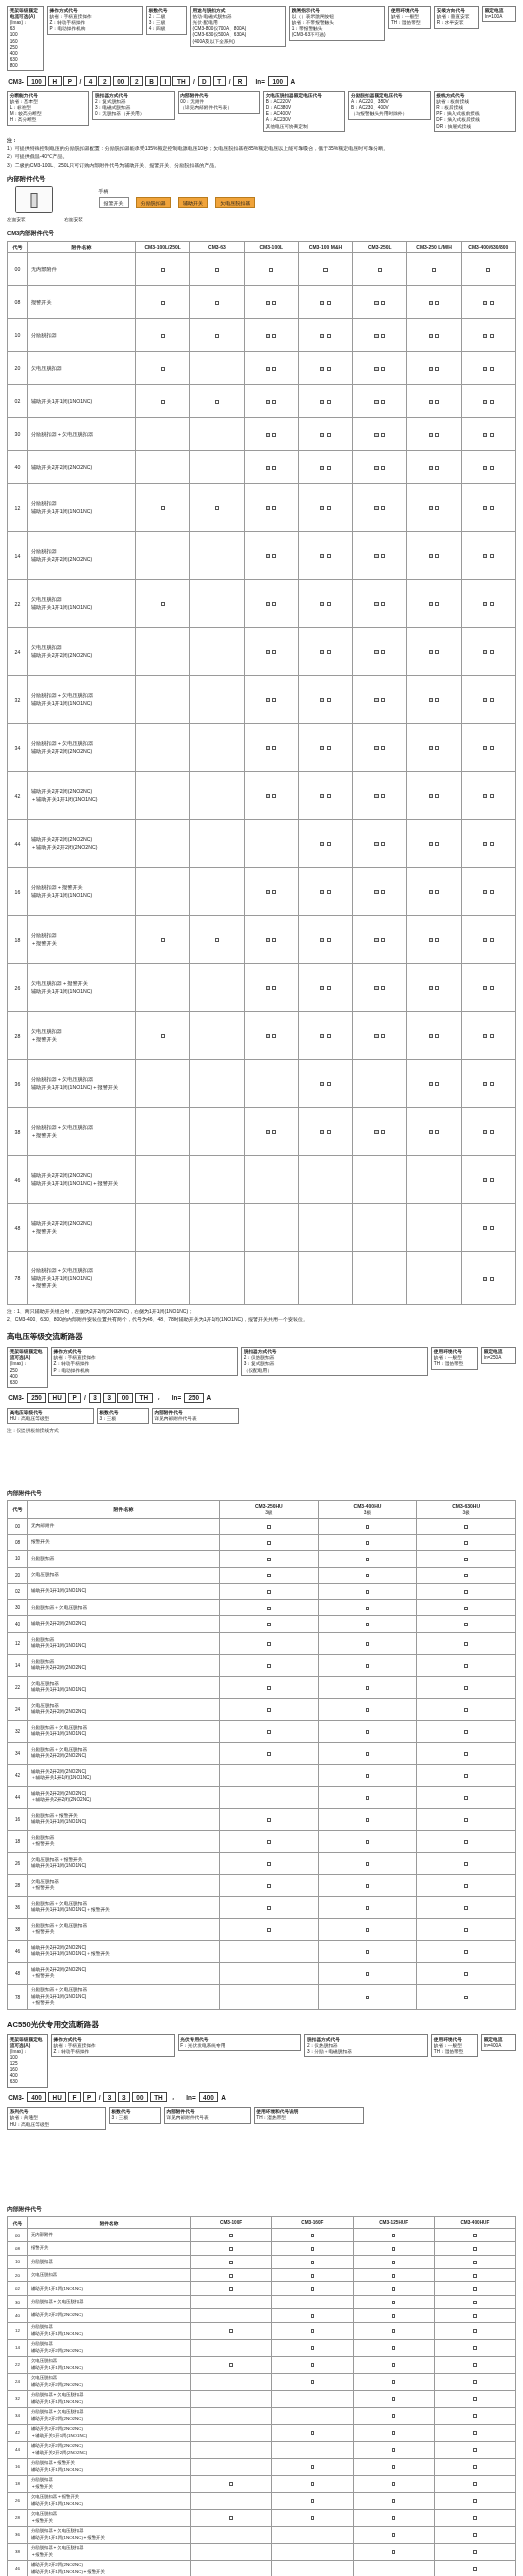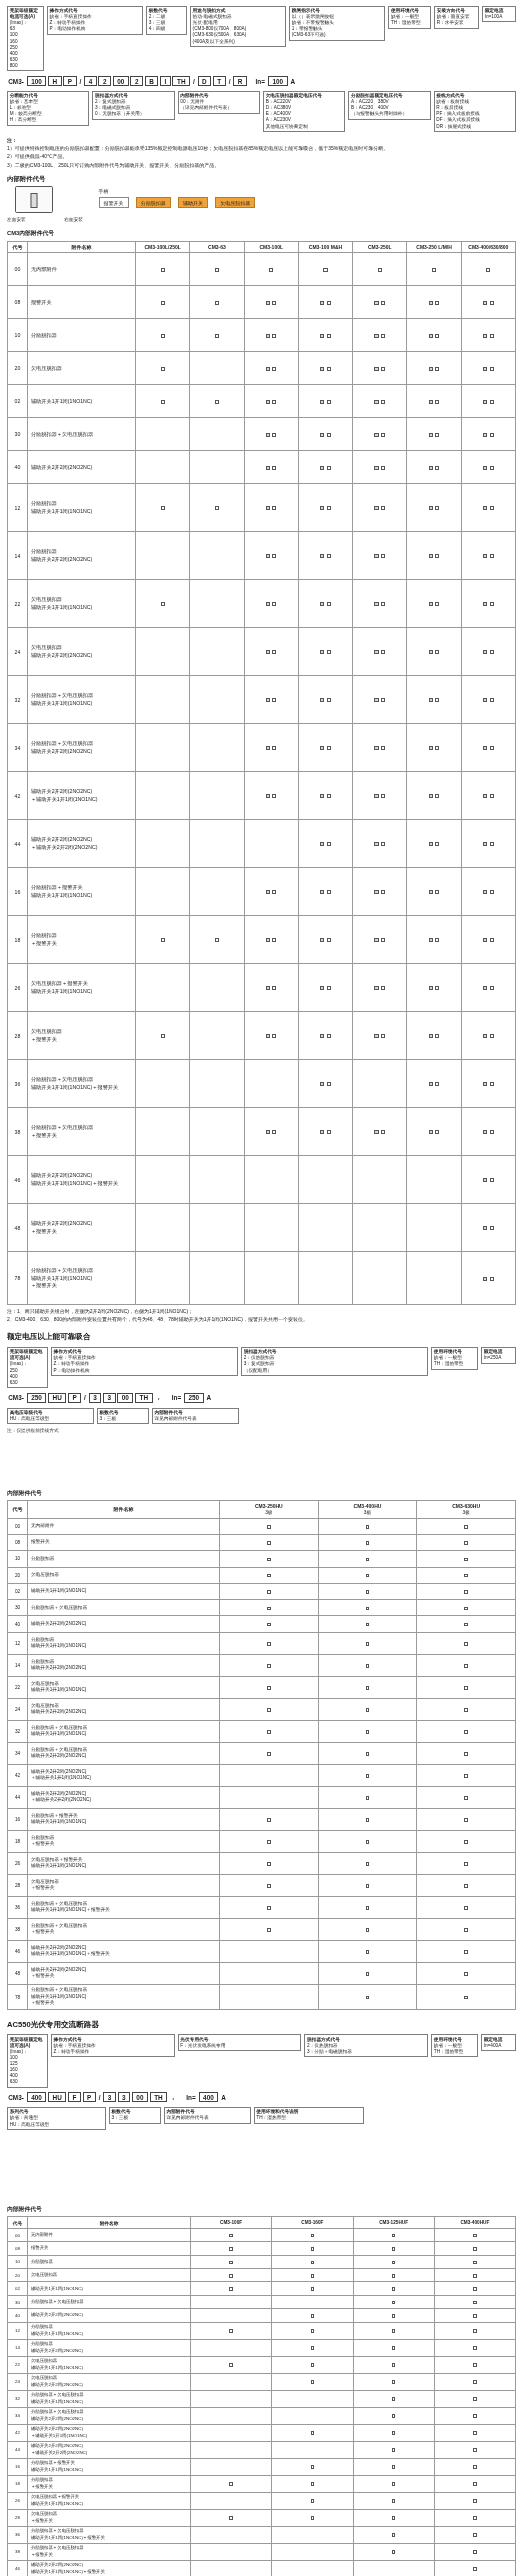--- a/index.html
+++ b/index.html
@@ -587,21 +587,21 @@
             <td class="mark"><span class="sq alt"></span><span class="sq"></span></td>
           </tr>
         </tbody>
       </table>
     </div>
   <div id="table-cm3-notes" class="table-notes">
       <div class="note-line">注：1、两只辅助开关组合时，左侧为2开2闭(2NO2NC)，右侧为1开1闭(1NO1NC)；</div>
       <div class="note-line">2、CM3-400、630、800的内部附件安装位置共有两个，代号为46、48、78时辅助开关为1开1闭(1NO1NC)，报警开关共用一个安装位。</div>
     </div>
 
-  <h2 class="section">额定电压以上能可靠吸合</h2>
+  <h2 class="section">高电压等级交流断路器</h2>
   <section id="diagram-hv" class="diagram">
       <div class="anno-row top">
         <div class="anno-box" style="flex: 0 0 41px;">
           <div class="bt">壳架等级额定电流可选(A)</div>
           <div class="bl">(Imax)：</div>
           <div class="bl">250</div>
           <div class="bl">400</div>
           <div class="bl">630</div>
         </div>
         <div class="anno-box">

